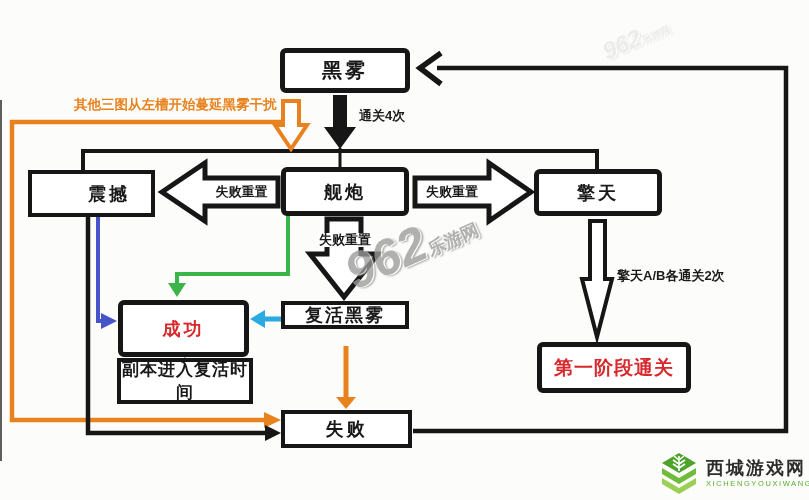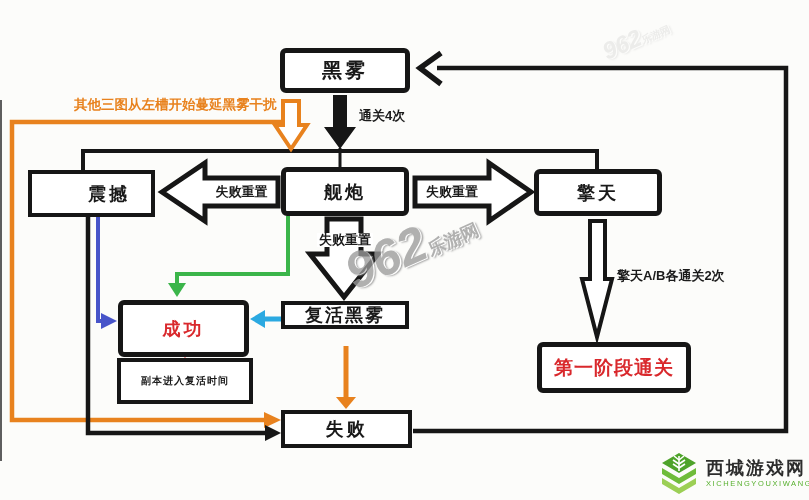--- a/index.html
+++ b/index.html
@@ -104,21 +104,21 @@
   </div>
 
   <div class="node b5 red-text" style="left:118px;top:300px;width:131px;height:57px;">
     <span>成功</span>
   </div>
 
   <div class="node" style="left:281px;top:301px;width:128px;height:28px;letter-spacing:2px;">
     <span>复活黑雾</span>
   </div>
 
-  <div class="node" style="left:117px;top:358px;width:136px;height:46px;font-size:10px;letter-spacing:1px;">
+  <div class="node" style="left:117px;top:358px;width:136px;height:46px;font-size:17px;letter-spacing:1px;">
     <span>副本进入复活时间</span>
   </div>
 
   <div class="node" style="left:281px;top:410px;width:131px;height:38px;text-align:center;">
     <span>失败</span>
   </div>
 
   <div class="node b5 red-text" style="left:537px;top:342px;width:154px;height:51px;font-size:19px;letter-spacing:1px;">
     <span>第一阶段通关</span>
   </div>

